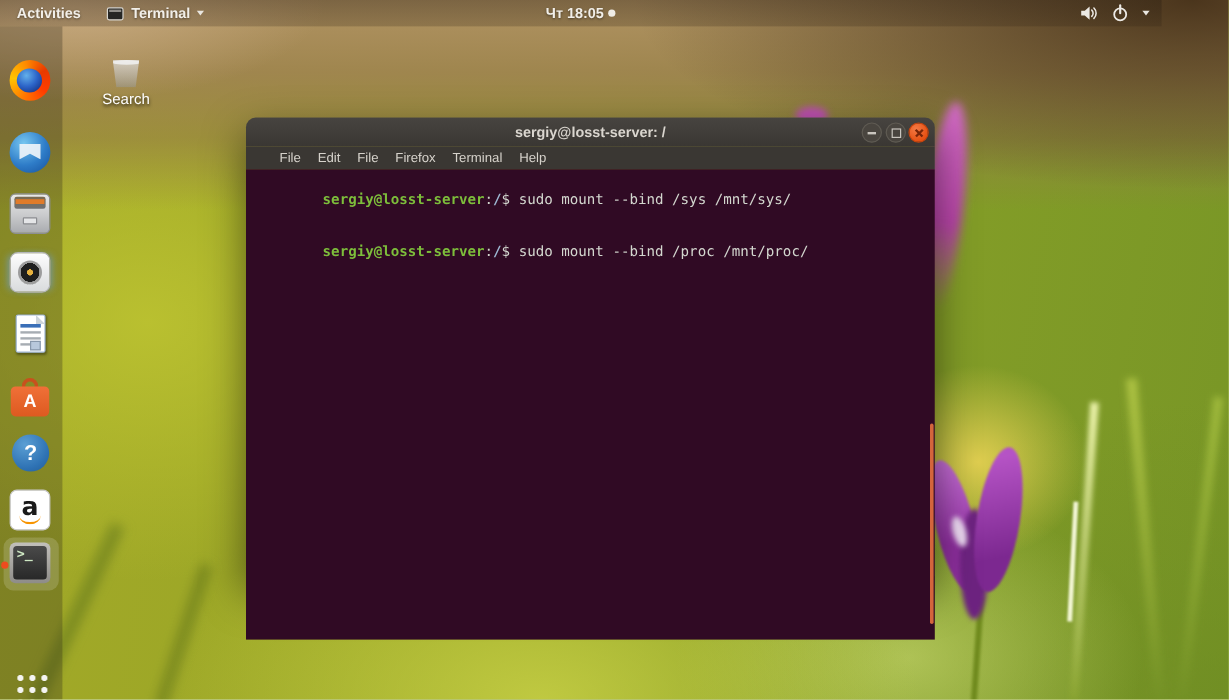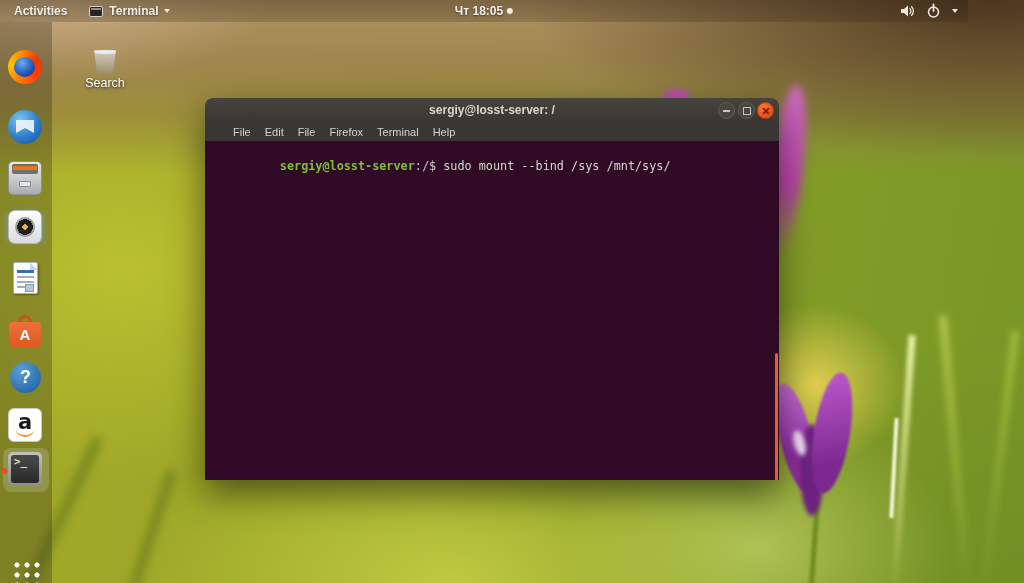--- a/index.html
+++ b/index.html
@@ -156,21 +156,21 @@
   .wbtn.min::before { content:""; position:absolute; left:4px; right:4px; top:7.5px; height:1.6px; background:#c9c5be; }
   .wbtn.max::before { content:""; position:absolute; left:4.5px; top:4.5px; width:6px; height:6px; border:1.3px solid #c9c5be; }
   .wbtn.close { background:radial-gradient(circle at 35% 30%, #f57a45, #e65113 70%); border-color:#c4430e; }
   .wbtn.close::before, .wbtn.close::after { content:""; position:absolute; left:3.5px; top:7px; width:8px; height:1.6px;
     background:#7a2508; }
   .wbtn.close::before { transform:rotate(45deg); } .wbtn.close::after { transform:rotate(-45deg); }
 
   .menubar { height:19px; background:#3a3733; display:flex; align-items:center; padding-left:21px; }
   .menu-item { color:#d6d2cb; font-size:11px; padding:0 7px; cursor:pointer; }
 
-  .term { position:relative; height:339px; background:#300a24; padding:3px 0 0 18px; overflow:hidden; }
+  .term { position:relative; height:392px; background:#300a24; padding:3px 0 0 7px; overflow:hidden; }
   .term-line { white-space:pre; font-family:"DejaVu Sans Mono",monospace; font-size:11.8px; line-height:14.5px; }
   .u { color:#7dbe3b; font-weight:700; }
   .c { color:#d3d7cf; }
   .p { color:#9db8d2; font-weight:700; }
   .cmd { color:#d3d7cf; }
   .cursor { display:inline-block; width:7.5px; height:12px; border:1px solid #d3d7cf; vertical-align:-2px; }
   .scroll-thumb { position:absolute; right:1px; top:212px; width:3.5px; height:167px; background:#d4653c; border-radius:2px; cursor:pointer; }
 
   svg { display:block; }
 </style>
@@ -214,20 +214,23 @@
       <span class="menu-item">Edit</span>
       <span class="menu-item">File</span>
       <span class="menu-item">Firefox</span>
       <span class="menu-item">Terminal</span>
       <span class="menu-item">Help</span>
     </div>
     <div class="term">
       <div class="term-line">
         <span class="u">sergiy@losst-server</span><span class="c">:</span><span class="p">/</span><span class="c">$ </span><span class="cmd">sudo mount --bind /sys /mnt/sys/</span>
       </div>
+      <div class="term-line">
+        <span class="u">sergiy@losst-server</span><span class="c">:</span><span class="p">/</span><span class="c">$ </span><span class="cmd">sudo mount --bind /proc /mnt/proc/</span>
+      </div>
       <div class="scroll-thumb"></div>
     </div>
   </div>
 
 
   <div class="dock">
     <div class="terminal-highlight"></div>
     <div class="running-dot"></div>
 
     <div class="dock-item" style="top:28px">

